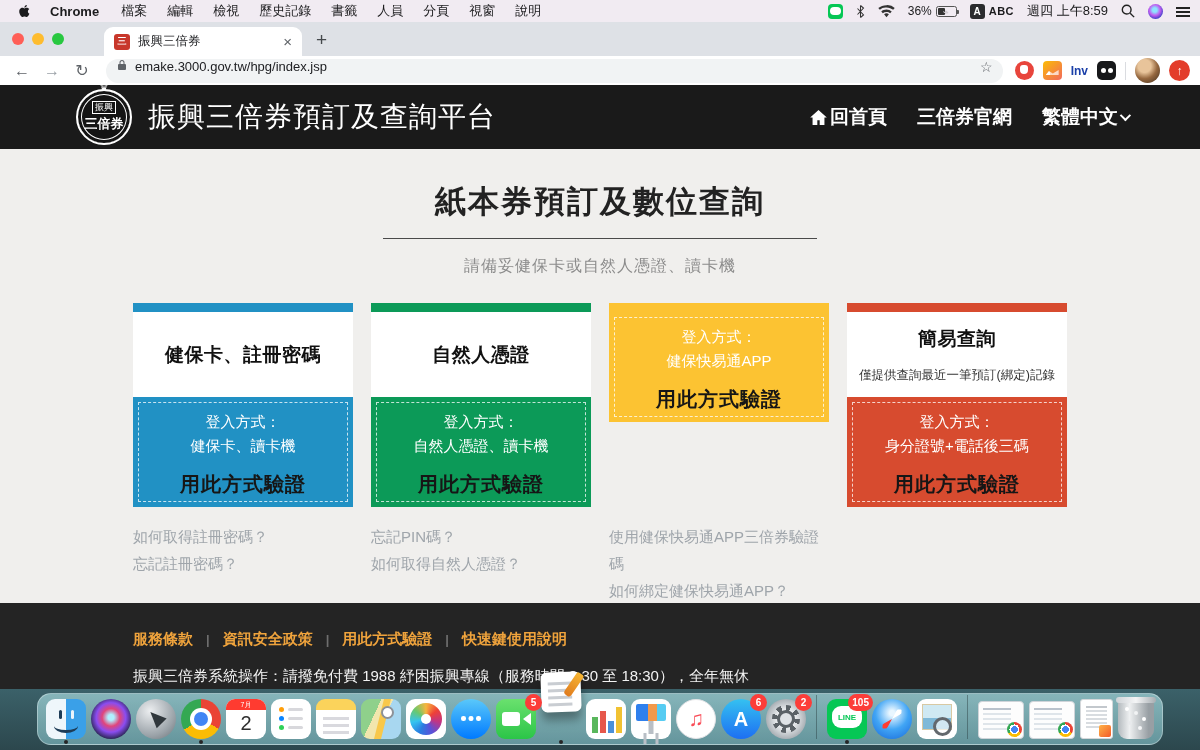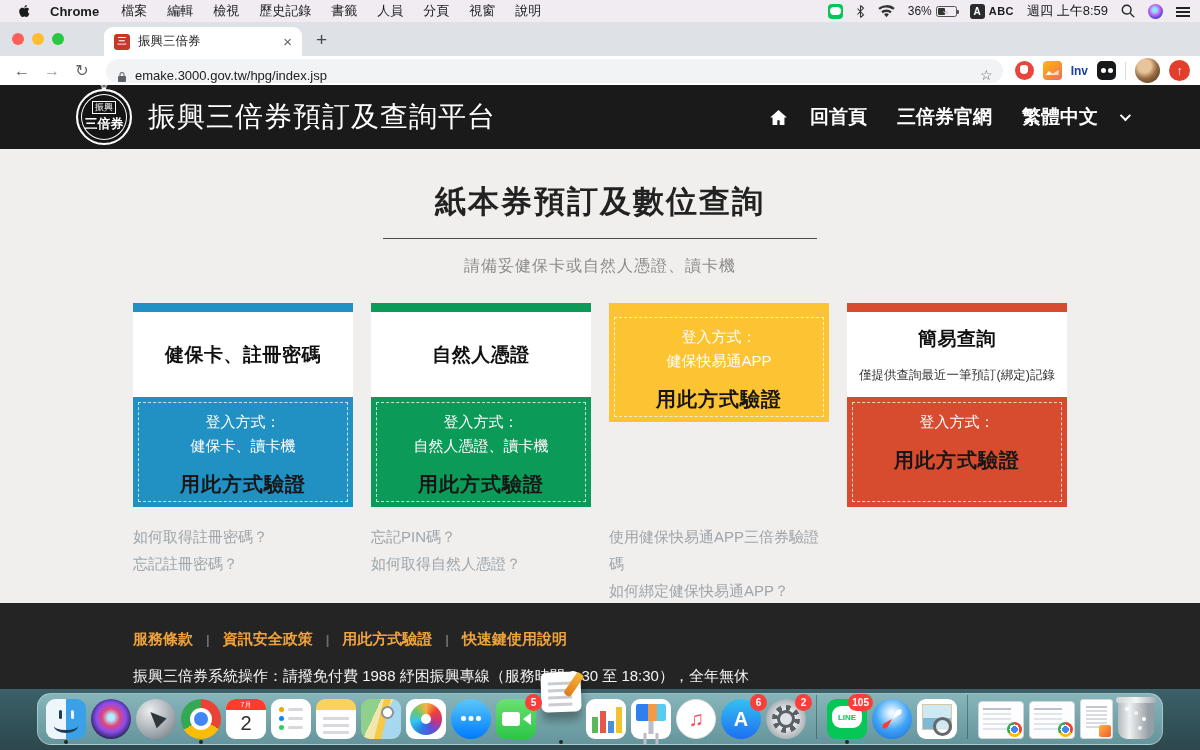--- a/index.html
+++ b/index.html
@@ -33,21 +33,21 @@
   .tl { width:12px; height:12px; border-radius:50%; }
   .tl.r { background:#ff5f57; } .tl.y { background:#febc2e; } .tl.g { background:#28c840; }
   .tab { width:198px; height:29px; background:#fff; border-radius:9px 9px 0 0; display:flex; align-items:center; padding:0 10px; gap:8px; }
   .favicon { width:16px; height:16px; background:#c8372b; border-radius:3px; color:#fff; font-size:9px; font-weight:bold; display:flex; align-items:center; justify-content:center; flex:none; }
   .tab-title { font-size:12.5px; color:#202124; flex:1; white-space:nowrap; overflow:hidden; }
   .tab-close { color:#5f6368; font-size:15px; line-height:1; }
   .newtab { color:#45494d; font-size:19px; margin:0 0 5px 14px; }
   .toolbar { height:29px; background:#fff; display:flex; align-items:center; padding:0 10px; gap:6px; }
   .nav-ic { font-size:16px; color:#5f6368; width:24px; text-align:center; }
   .nav-ic.fwd { color:#9aa0a6; }
-  .omnibox { flex:1; height:24px; background:#f1f3f4; border-radius:12px; display:flex; align-items:flex-end; padding:0 10px; gap:7px; margin:0 6px; }
+  .omnibox { flex:1; height:24px; background:#f1f3f4; border-radius:12px; display:flex; align-items:flex-start; padding:0 10px; gap:7px; margin:0 6px; }
   .omni-url { font-size:13px; color:#202124; flex:1; }
   .omni-star { color:#5f6368; font-size:14px; }
   .ext-row { display:flex; align-items:center; gap:9px; }
   .ext-hand { width:19px; height:19px; border-radius:50%; background:#e8453c; position:relative; }
   .ext-hand::before { content:""; position:absolute; left:5.5px; top:4px; width:8px; height:9px; background:#fff; border-radius:3px 3px 4px 4px; }
   .ext-chart { width:19px; height:19px; border-radius:4px; background:linear-gradient(140deg,#fbbc05,#f2695c); position:relative; }
   .ext-chart::before { content:""; position:absolute; left:3px; right:3px; bottom:5px; height:5px; background:linear-gradient(90deg,#fff 0 30%, rgba(255,255,255,.7) 30% 100%); clip-path:polygon(0 100%, 25% 20%, 55% 70%, 100% 0, 100% 100%); }
   .ext-inv { color:#1a3fa8; font-weight:bold; font-size:12px; }
   .ext-eyes { width:19px; height:19px; border-radius:5px; background:#17181a; position:relative; }
   .ext-eyes::before { content:""; position:absolute; left:3.5px; top:7px; width:5px; height:5px; border-radius:50%; background:#fff; box-shadow:7px 0 0 #fff; }
@@ -56,21 +56,21 @@
   .ext-up { width:21px; height:21px; border-radius:50%; background:#e33d2b; color:#fff; font-size:12px; display:flex; align-items:center; justify-content:center; }
 
   
   .site-header { height:64px; background:#1a1a1a; display:flex; align-items:center; padding:0 72px 0 76px; }
   .logo-badge { width:56px; height:56px; border-radius:50%; background:#141414; border:2px solid #fff; box-shadow:inset 0 0 0 3px #141414, inset 0 0 0 4px #fff; display:flex; flex-direction:column; align-items:center; justify-content:center; position:relative; flex:none; }
   .logo-crown { position:absolute; top:-9px; color:#fff; font-size:10px; }
   .logo-l1 { color:#fff; font-size:9px; border:1px solid #fff; padding:0 2px; line-height:11px; }
   .logo-l2 { color:#fff; font-size:13px; font-weight:bold; margin-top:1px; }
   .site-title { color:#fff; font-size:28px; font-weight:normal; margin-left:16px; letter-spacing:1px; }
   .site-nav { margin-left:auto; display:flex; align-items:center; gap:30px; color:#fff; font-size:19px; font-weight:600; }
-  .nav-link { display:flex; align-items:center; gap:22px; }
+  .nav-link { display:flex; align-items:center; gap:2px; }
   .chev { width:8px; height:8px; border-right:2px solid #fff; border-bottom:2px solid #fff; transform:rotate(45deg) translateY(-2px); }
 
   
   .main { text-align:center; }
   .page-title { display:inline-block; margin-top:32px; font-size:31px; font-weight:bold; color:#222; letter-spacing:2px; padding:0 52px 15px; border-bottom:1px solid #4a4a4a; }
   .page-sub { margin-top:17px; font-size:16px; color:#8b8b8b; letter-spacing:1px; }
   .cards { width:934px; margin:26px auto 0; display:flex; gap:18px; text-align:center; }
   .card { width:220px; }
   .card-top { height:9px; }
   .card-head { background:#fff; height:85px; display:flex; flex-direction:column; align-items:center; justify-content:center; padding:0 6px; }
@@ -328,20 +328,21 @@
         </div>
       </div>
       <div class="card">
         <div class="card-top" style="background: rgb(215, 75, 47);"></div>
         <div class="card-head">
           <div class="card-title">簡易查詢</div>
           <div class="card-subtitle">僅提供查詢最近一筆預訂(綁定)記錄</div>
         </div>
         <div class="card-bottom" style="background: rgb(215, 75, 47);">
           <div class="card-login">登入方式：</div>
+          <div class="card-login">身分證號+電話後三碼</div>
           <div class="card-action">用此方式驗證</div>
         </div>
       </div>
     </div>
 
     <div class="helpgrid">
       <div class="helpcol">
           <div class="help-link">如何取得註冊密碼？</div>
           <div class="help-link">忘記註冊密碼？</div>
         </div>

